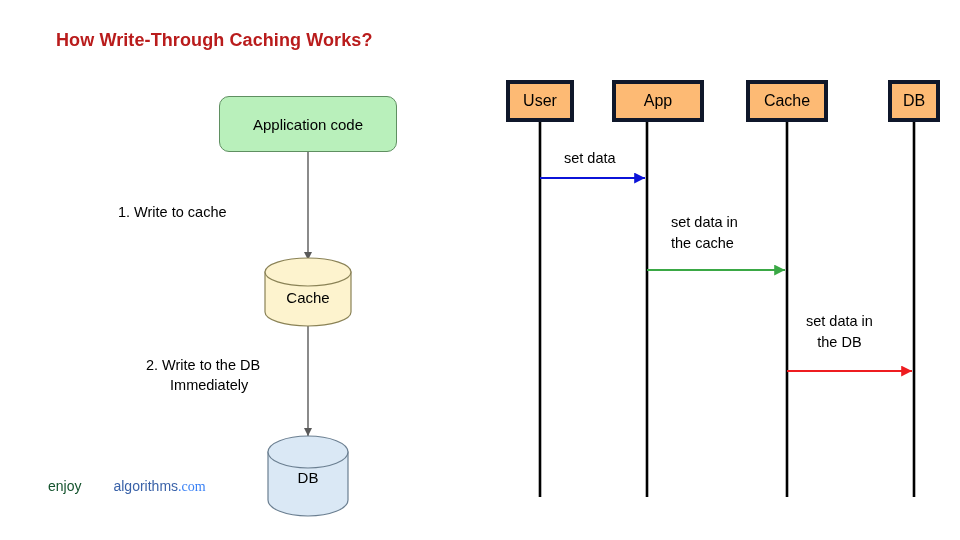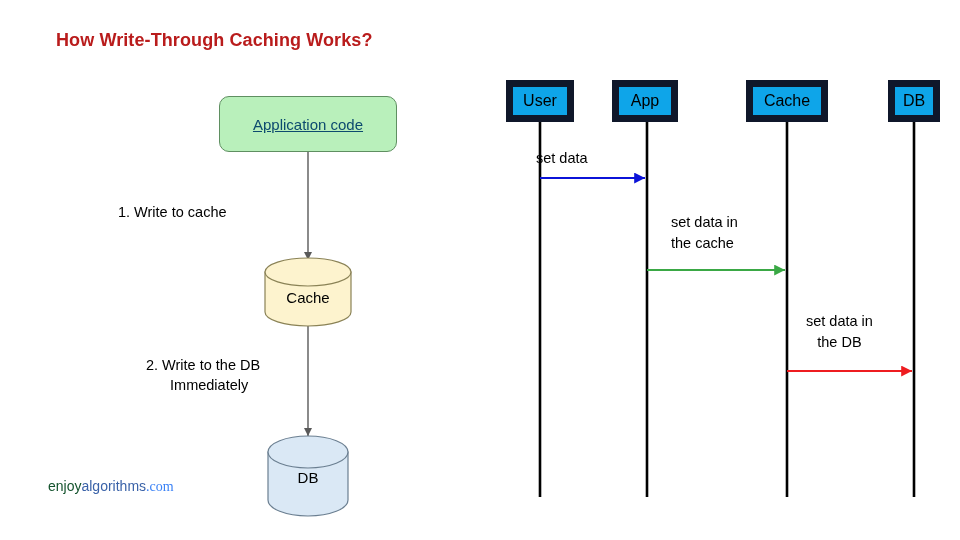--- a/index.html
+++ b/index.html
@@ -39,22 +39,21 @@
     background: #b9f0bb;
     border: 1px solid #5f8f61;
     border-radius: 10px;
     display: flex;
     align-items: center;
     justify-content: center;
     box-sizing: border-box;
   }
   #app-code-box .lbl {
     font-size: 15px;
-    color: #0c4a6e;
-    text-decoration: underline;
+    color: #000000;
   }
 
   .step-label {
     position: absolute;
     font-size: 14.5px;
     color: #000000;
     line-height: 20px;
     white-space: pre;
   }
   #step-1-label { left: 118px; top: 202px; text-align: right; }
@@ -88,50 +87,50 @@
 
   
   #watermark {
     position: absolute;
     left: 48px;
     top: 478px;
     font-size: 14px;
     white-space: nowrap;
   }
   #watermark .w-enjoy { color: #14532d; }
-  #watermark .w-algo { color: #3a62a8; }
+  #watermark .w-algo { color: #3a62a8; margin-left: 32px; }
   #watermark .w-com  { color: #3b82f6; font-family: Liberation Serif, serif; }
 
   
   .lifeline-box {
     position: absolute;
-    background: #0ea5e9;
-    border: 7px solid #0f172a;
+    background: #fdba74;
+    border: 4px solid #0f172a;
     box-sizing: border-box;
     display: flex;
     align-items: center;
     justify-content: center;
   }
   .lifeline-box .lbl {
     font-size: 16px;
     color: #000000;
   }
   #ll-box-0 { left: 506px; top: 80px; width: 68px; height: 42px; }
-  #ll-box-1 { left: 612px; top: 80px; width: 66px; height: 42px; }
+  #ll-box-1 { left: 612px; top: 80px; width: 92px; height: 42px; }
   #ll-box-2 { left: 746px; top: 80px; width: 82px; height: 42px; }
   #ll-box-3 { left: 888px; top: 80px; width: 52px; height: 42px; }
 
   .msg-label {
     position: absolute;
     font-size: 14.5px;
     color: #000000;
     line-height: 21px;
     white-space: pre;
   }
-  #msg-label-0 { left: 536px; top: 148px; }
+  #msg-label-0 { left: 564px; top: 148px; }
   #msg-label-1 { left: 671px; top: 212px; }
   #msg-label-2 { left: 806px; top: 311px; text-align: center; }
 </style>
 </head>
 <body>
 
 <div id="canvas">
 
   <div id="page-title">How Write-Through Caching Works?</div>
 

